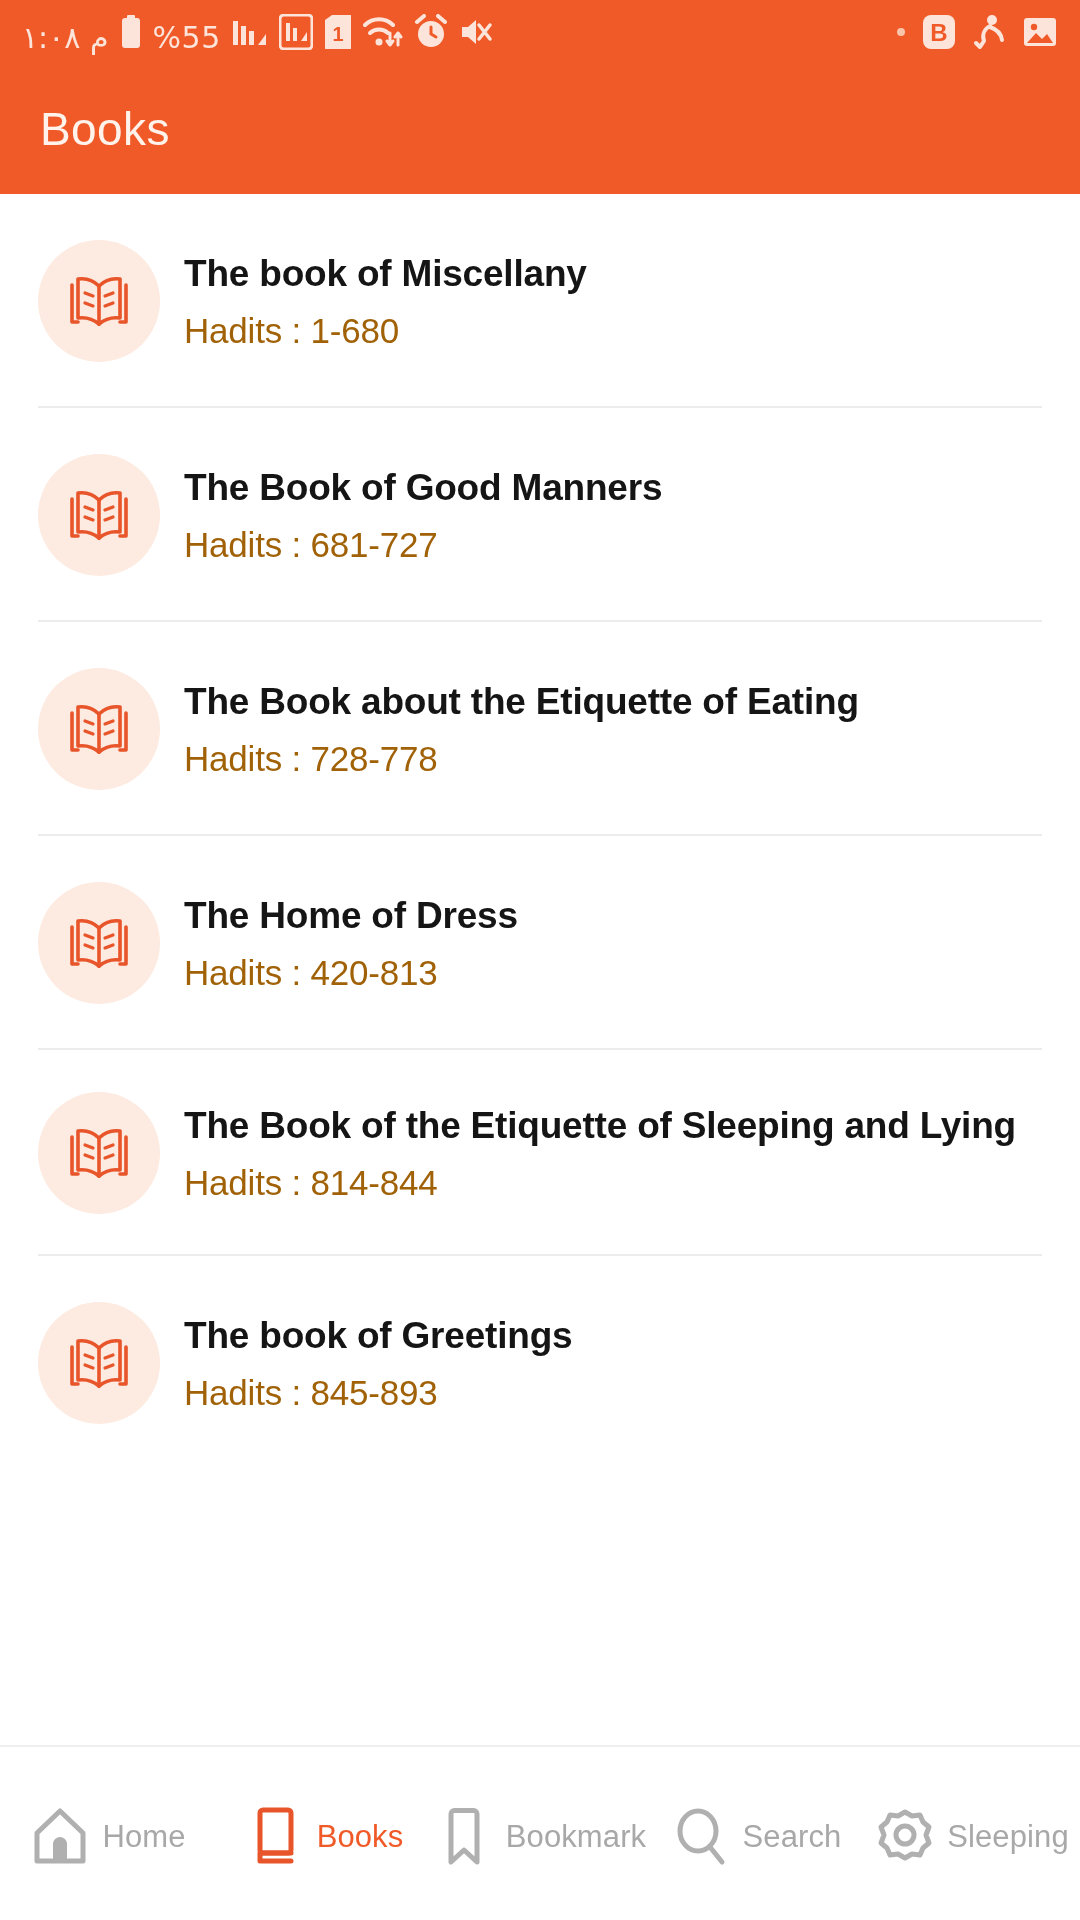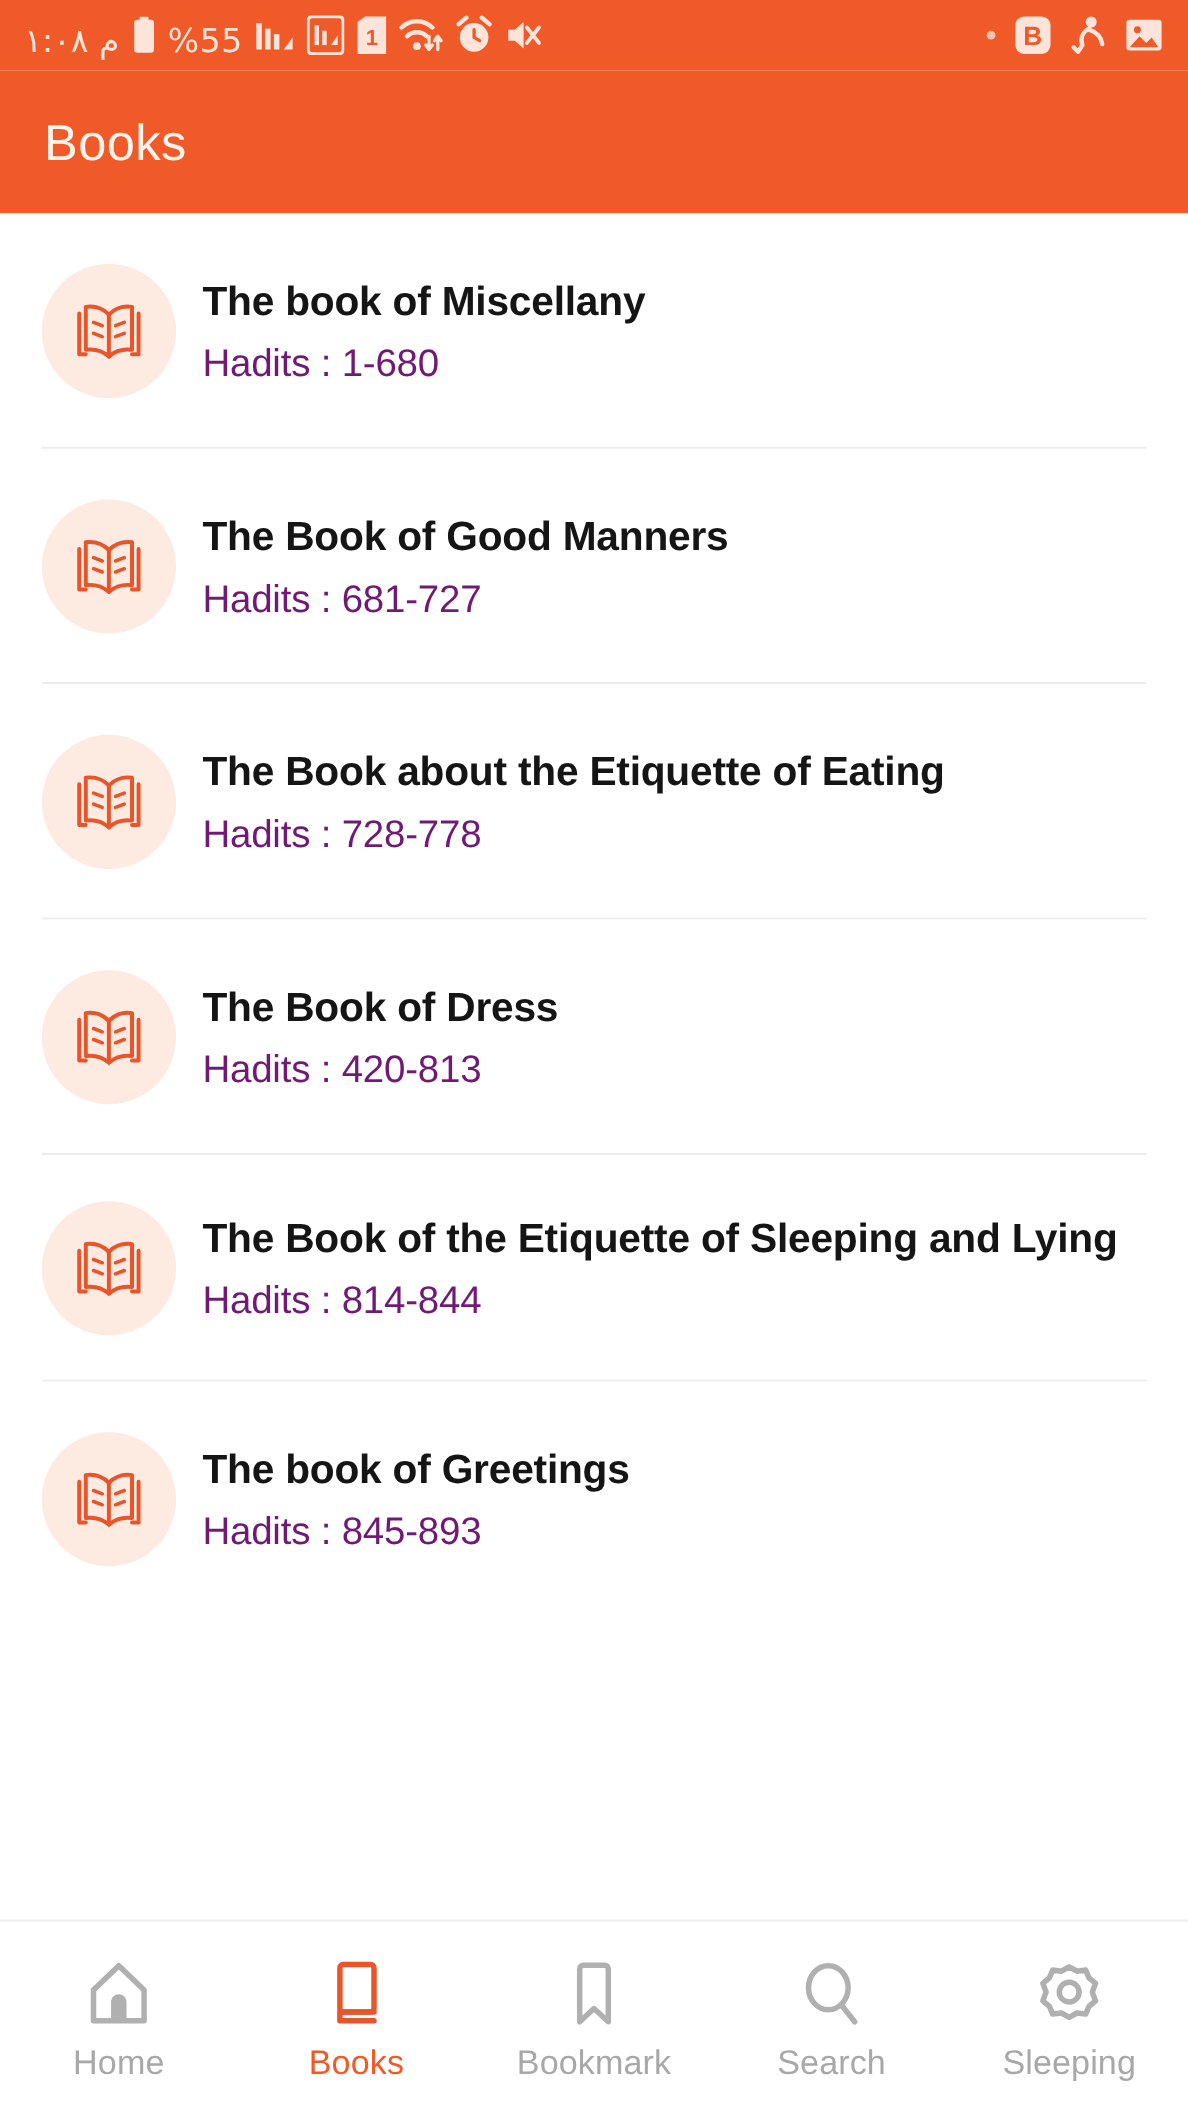--- a/index.html
+++ b/index.html
@@ -87,21 +87,21 @@
   .row-text { flex:1; padding-top:2px; }
   .row-title {
     font-size:37px;
     font-weight:700;
     color:#151515;
     line-height:1.12;
     letter-spacing:-0.2px;
   }
   .row-sub {
     font-size:35px;
-    color:#701a75;
+    color:#a16207;
     margin-top:17px;
     letter-spacing:-0.2px;
   }
   .divider {
     height:2px;
     background:#ECECEC;
     margin:0 38px;
   }
 
   
@@ -110,21 +110,21 @@
     left:0; right:0; bottom:0;
     height:175px;
     background:#FFFFFF;
     border-top:2px solid #EFEFEF;
     display:flex;
     align-items:center;
   }
   .nav-item {
     flex:1;
     display:flex;
-    flex-direction:column;
+    flex-direction:row;
     align-items:center;
     justify-content:center;
     gap:12px;
     padding-top:6px;
   }
   .nav-icon { height:64px; display:flex; align-items:center; justify-content:center; }
   .nav-label {
     font-size:31px;
     color:#A8A8A8;
     letter-spacing:0.1px;
@@ -284,21 +284,21 @@
           <path d="M31 12 C25 6 17 4 10 5 L10 44 C17 43 25 45 31 50" fill="none" stroke="#E8552A" stroke-width="3.6" stroke-linejoin="round" stroke-linecap="round"></path>
           <path d="M31 12 C37 6 45 4 52 5 L52 44 C45 43 37 45 31 50" fill="none" stroke="#E8552A" stroke-width="3.6" stroke-linejoin="round" stroke-linecap="round"></path>
           <path d="M31 12 L31 50" stroke="#E8552A" stroke-width="3.6" stroke-linecap="round"></path>
           <path d="M4 11 L4 48 L10 48" fill="none" stroke="#E8552A" stroke-width="3.6" stroke-linejoin="round" stroke-linecap="round"></path>
           <path d="M58 11 L58 48 L52 48" fill="none" stroke="#E8552A" stroke-width="3.6" stroke-linejoin="round" stroke-linecap="round"></path>
           <path d="M17 19 L25 22 M17 29 L25 32" stroke="#E8552A" stroke-width="3.2" stroke-linecap="round"></path>
           <path d="M45 19 L37 22 M45 29 L37 32" stroke="#E8552A" stroke-width="3.2" stroke-linecap="round"></path>
         </svg>
       </div>
       <div class="row-text">
-        <div class="row-title">The Book of Dress</div>
+        <div class="row-title">The Home of Dress</div>
         <div class="row-sub">Hadits : 420-813</div>
       </div>
     </div>
   </div>
   <div class="divider"></div>
 
   <div class="row two-line">
     <div class="row-inner">
       <div class="avatar">
         <svg width="62" height="54" viewBox="0 0 62 54">

